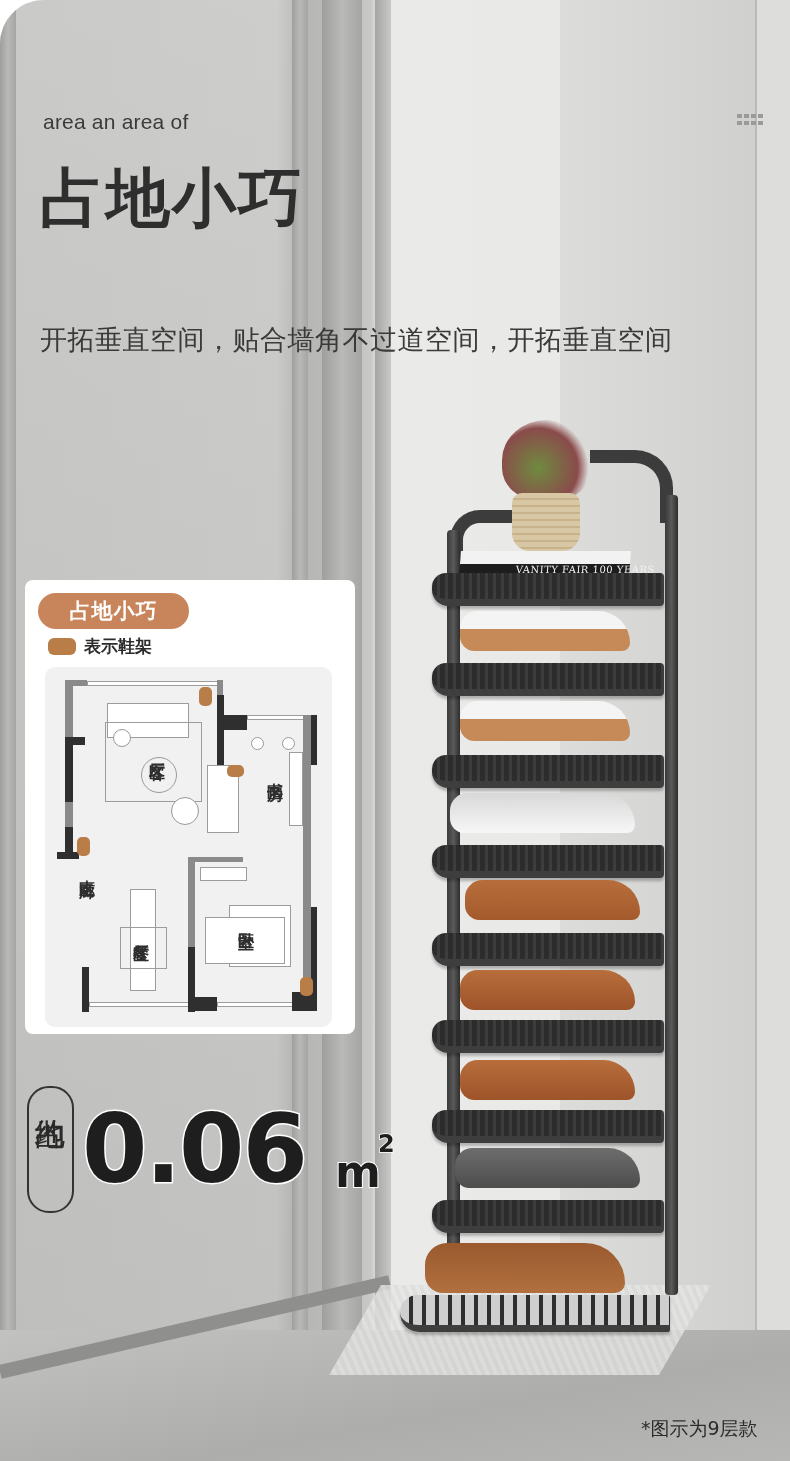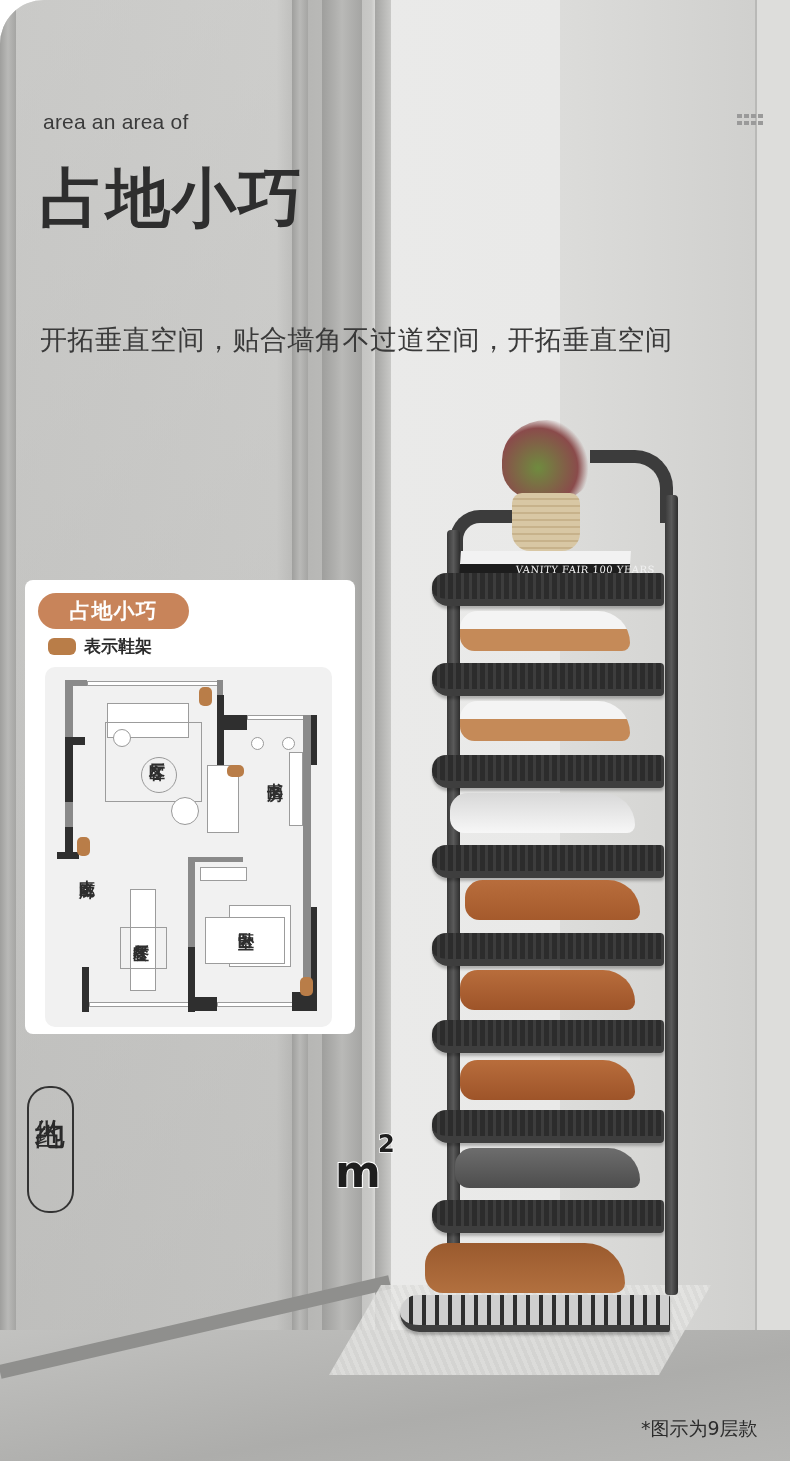--- a/index.html
+++ b/index.html
@@ -174,17 +174,18 @@
       <div class="room-label" style="left:221px;top:103px;">书房区</div>
       <div class="room-label" style="left:33px;top:200px;">走廊区</div>
       <div class="room-label" style="left:87px;top:265px;">餐厅区</div>
       <div class="room-label" style="left:192px;top:252px;">卧室区</div>
     </div>
   </div>
 
   <div class="area-badge">
     <span>占地约</span>
   </div>
+  <div class="area-num">0.06</div>
   <div class="area-unit">m</div>
   <div class="area-sup">2</div>
 
   <div class="note">*图示为9层款</div>
 </div>
 
 </body></html>

